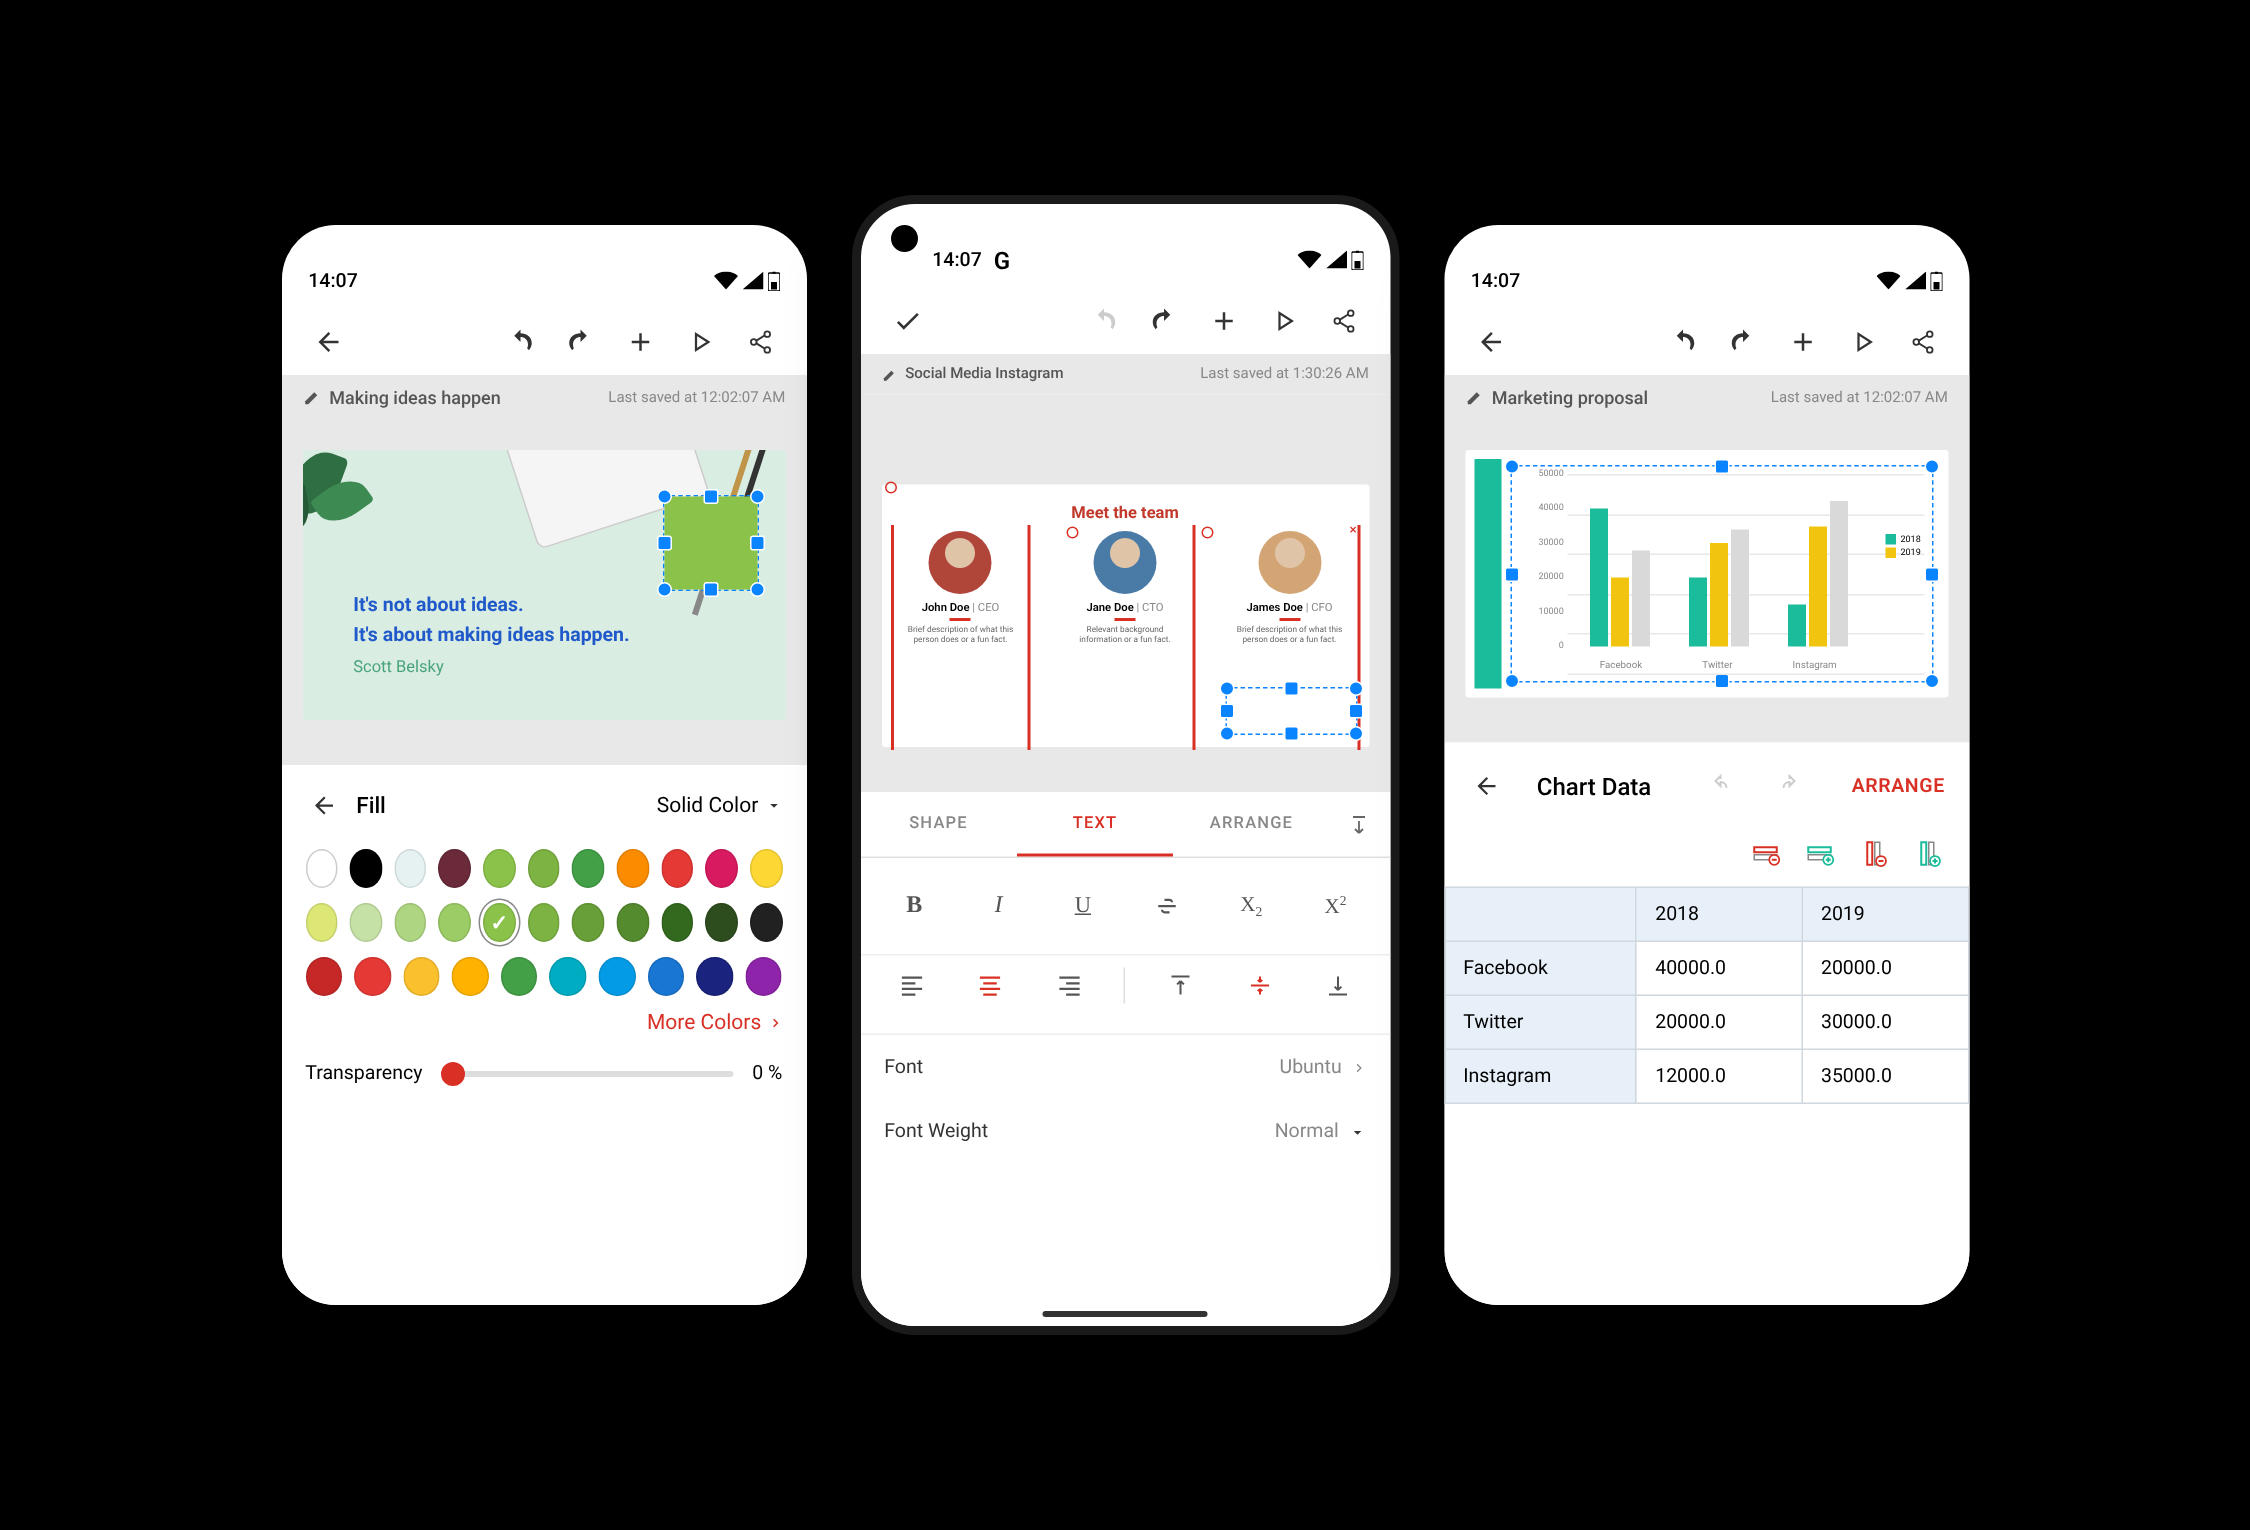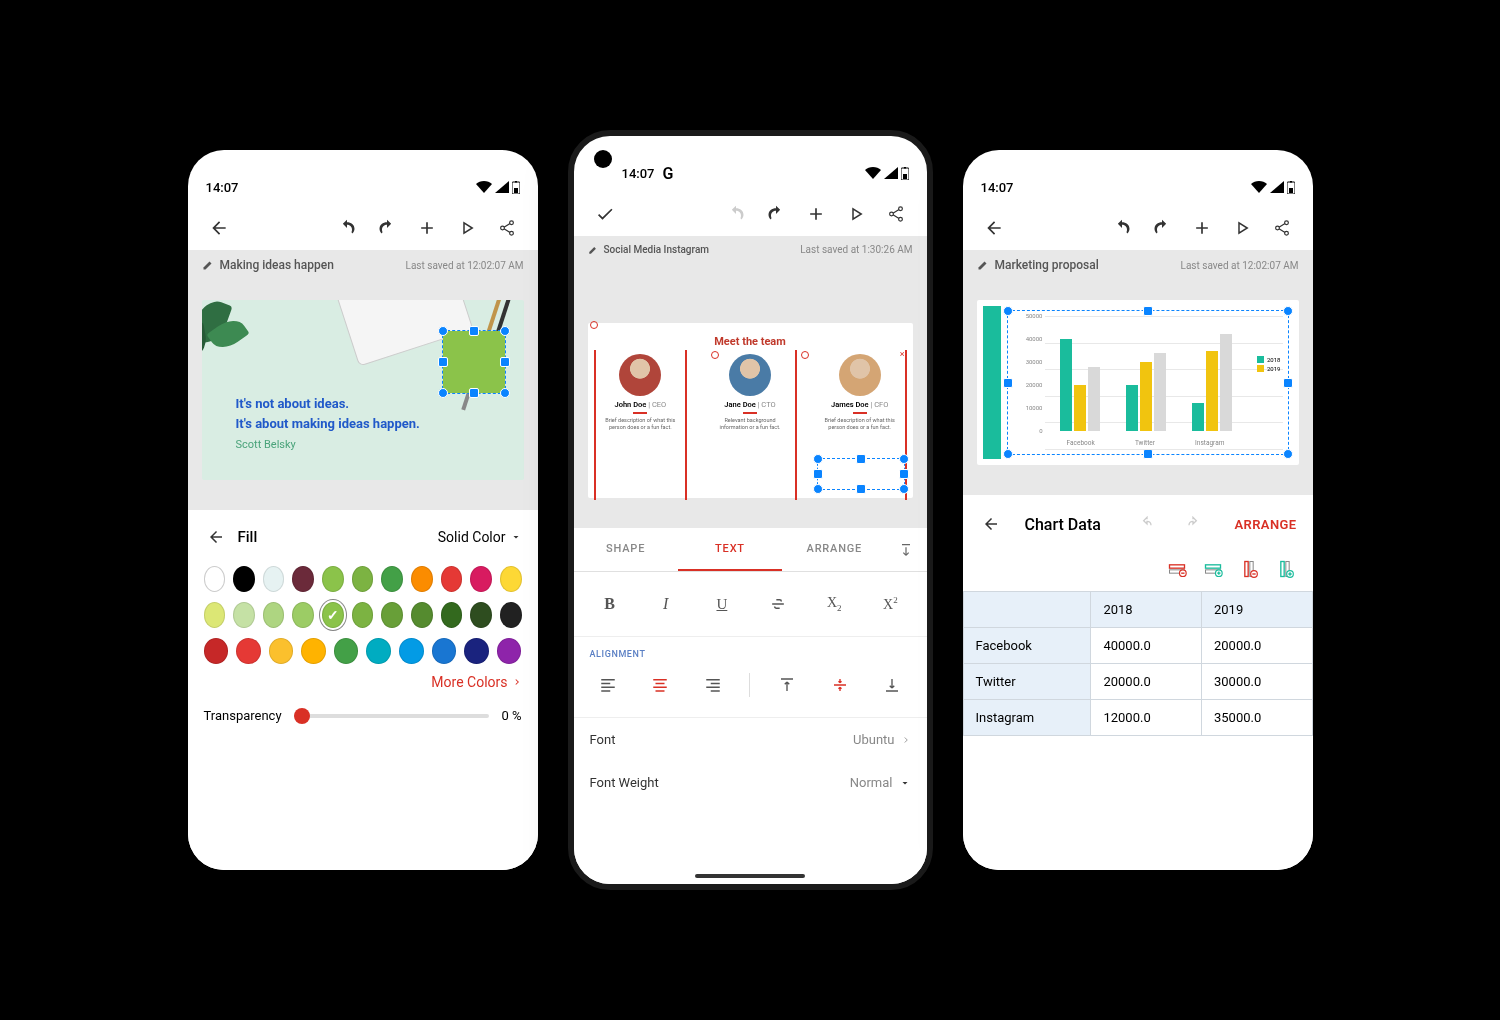--- a/index.html
+++ b/index.html
@@ -500,21 +500,20 @@
             <path d="M5 12h14M10 7h4c1 0 2 1 2 2M14 17h-4c-1 0-2-1-2-2" stroke="#555" stroke-width="1.8" fill="none"></path>
           </svg>
         </div>
       <div class="fmt-btn">
           <span style="font-size:14px">X<sub style="font-size:9px">2</sub></span>
         </div>
       <div class="fmt-btn">
           <span style="font-size:14px">X<sup style="font-size:9px">2</sup></span>
         </div>
     </div>
-    <div class="section-label">ALIGNMENT</div>
     <div class="align-row">
       <div class="align-btn">
           <svg width="18" height="18" viewBox="0 0 24 24">
             <path d="M3 5h18M3 10h12M3 15h18M3 20h12" stroke="#555" stroke-width="2"></path>
           </svg>
         </div>
       <div class="align-btn active">
           <svg width="18" height="18" viewBox="0 0 24 24">
             <path d="M3 5h18M6 10h12M3 15h18M6 20h12" stroke="#d93025" stroke-width="2"></path>
           </svg>

